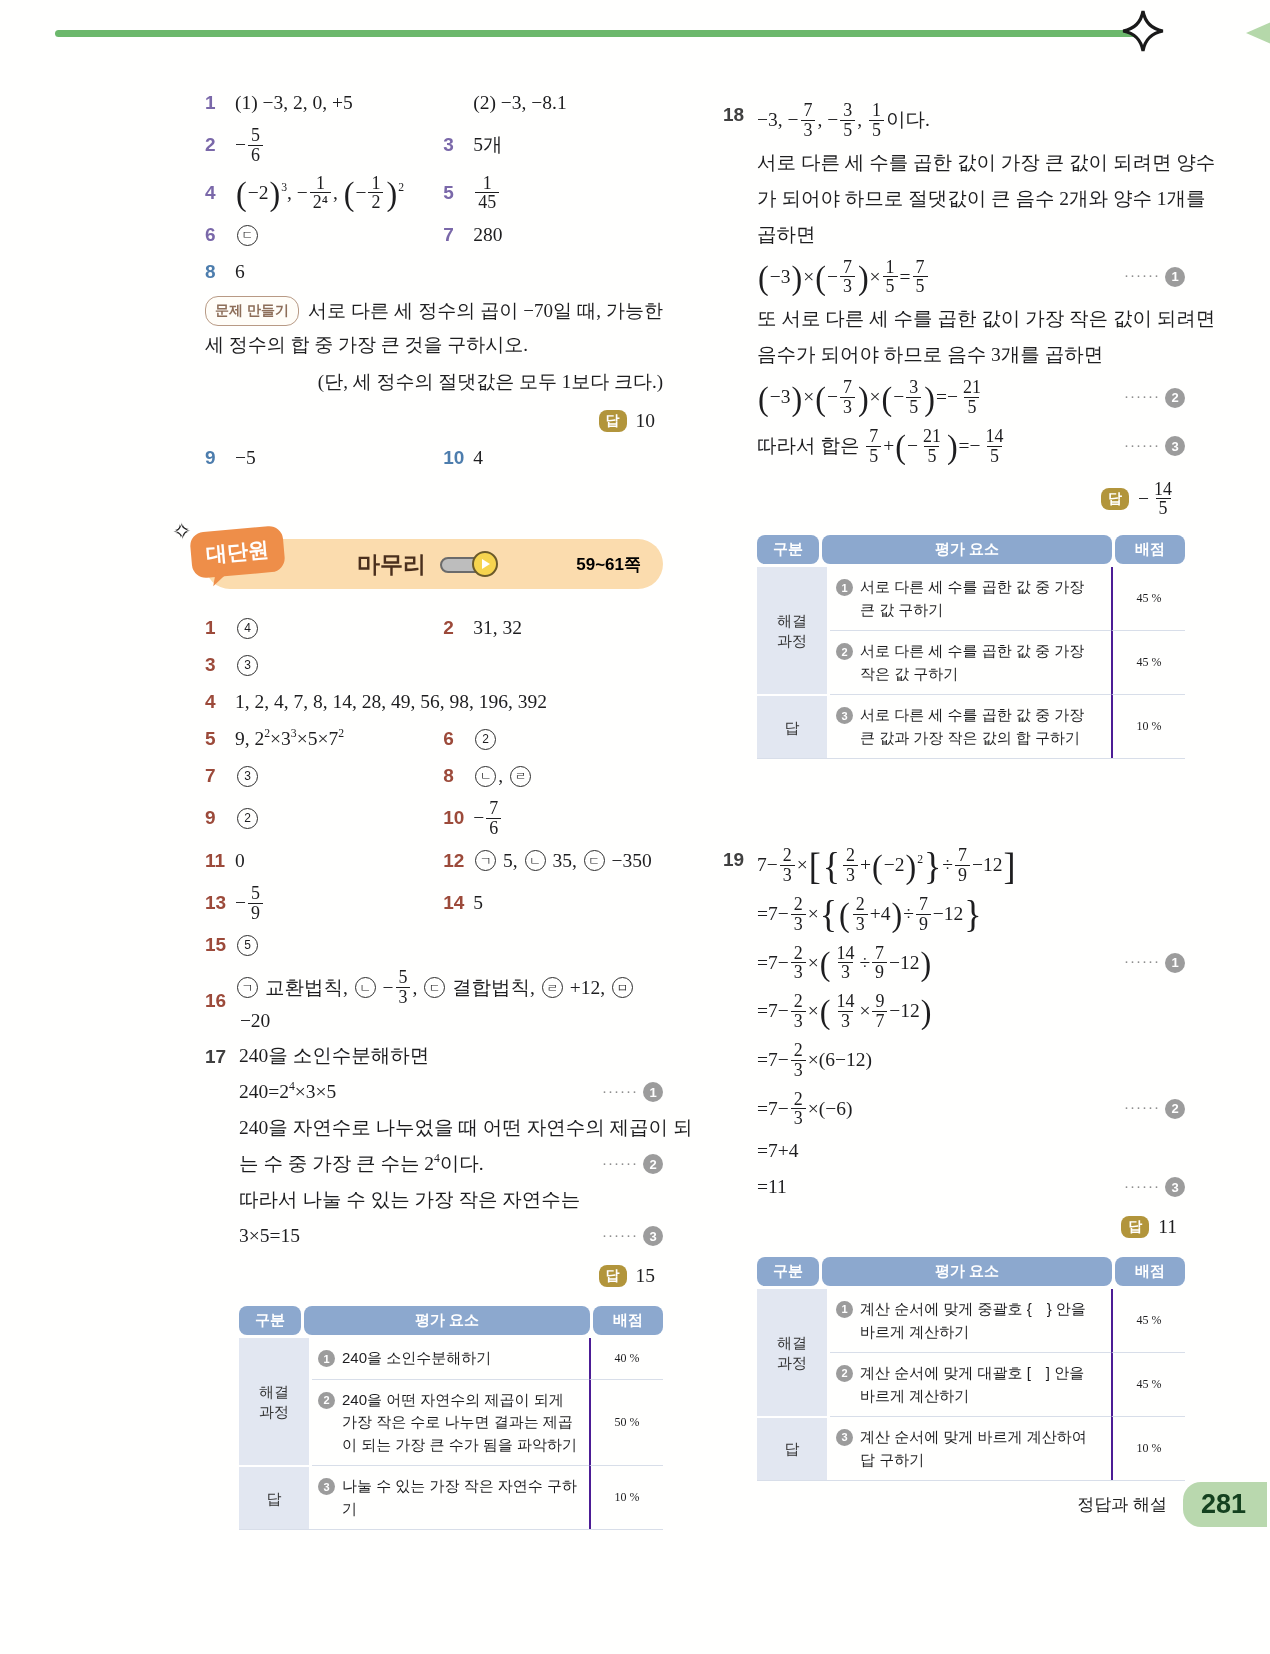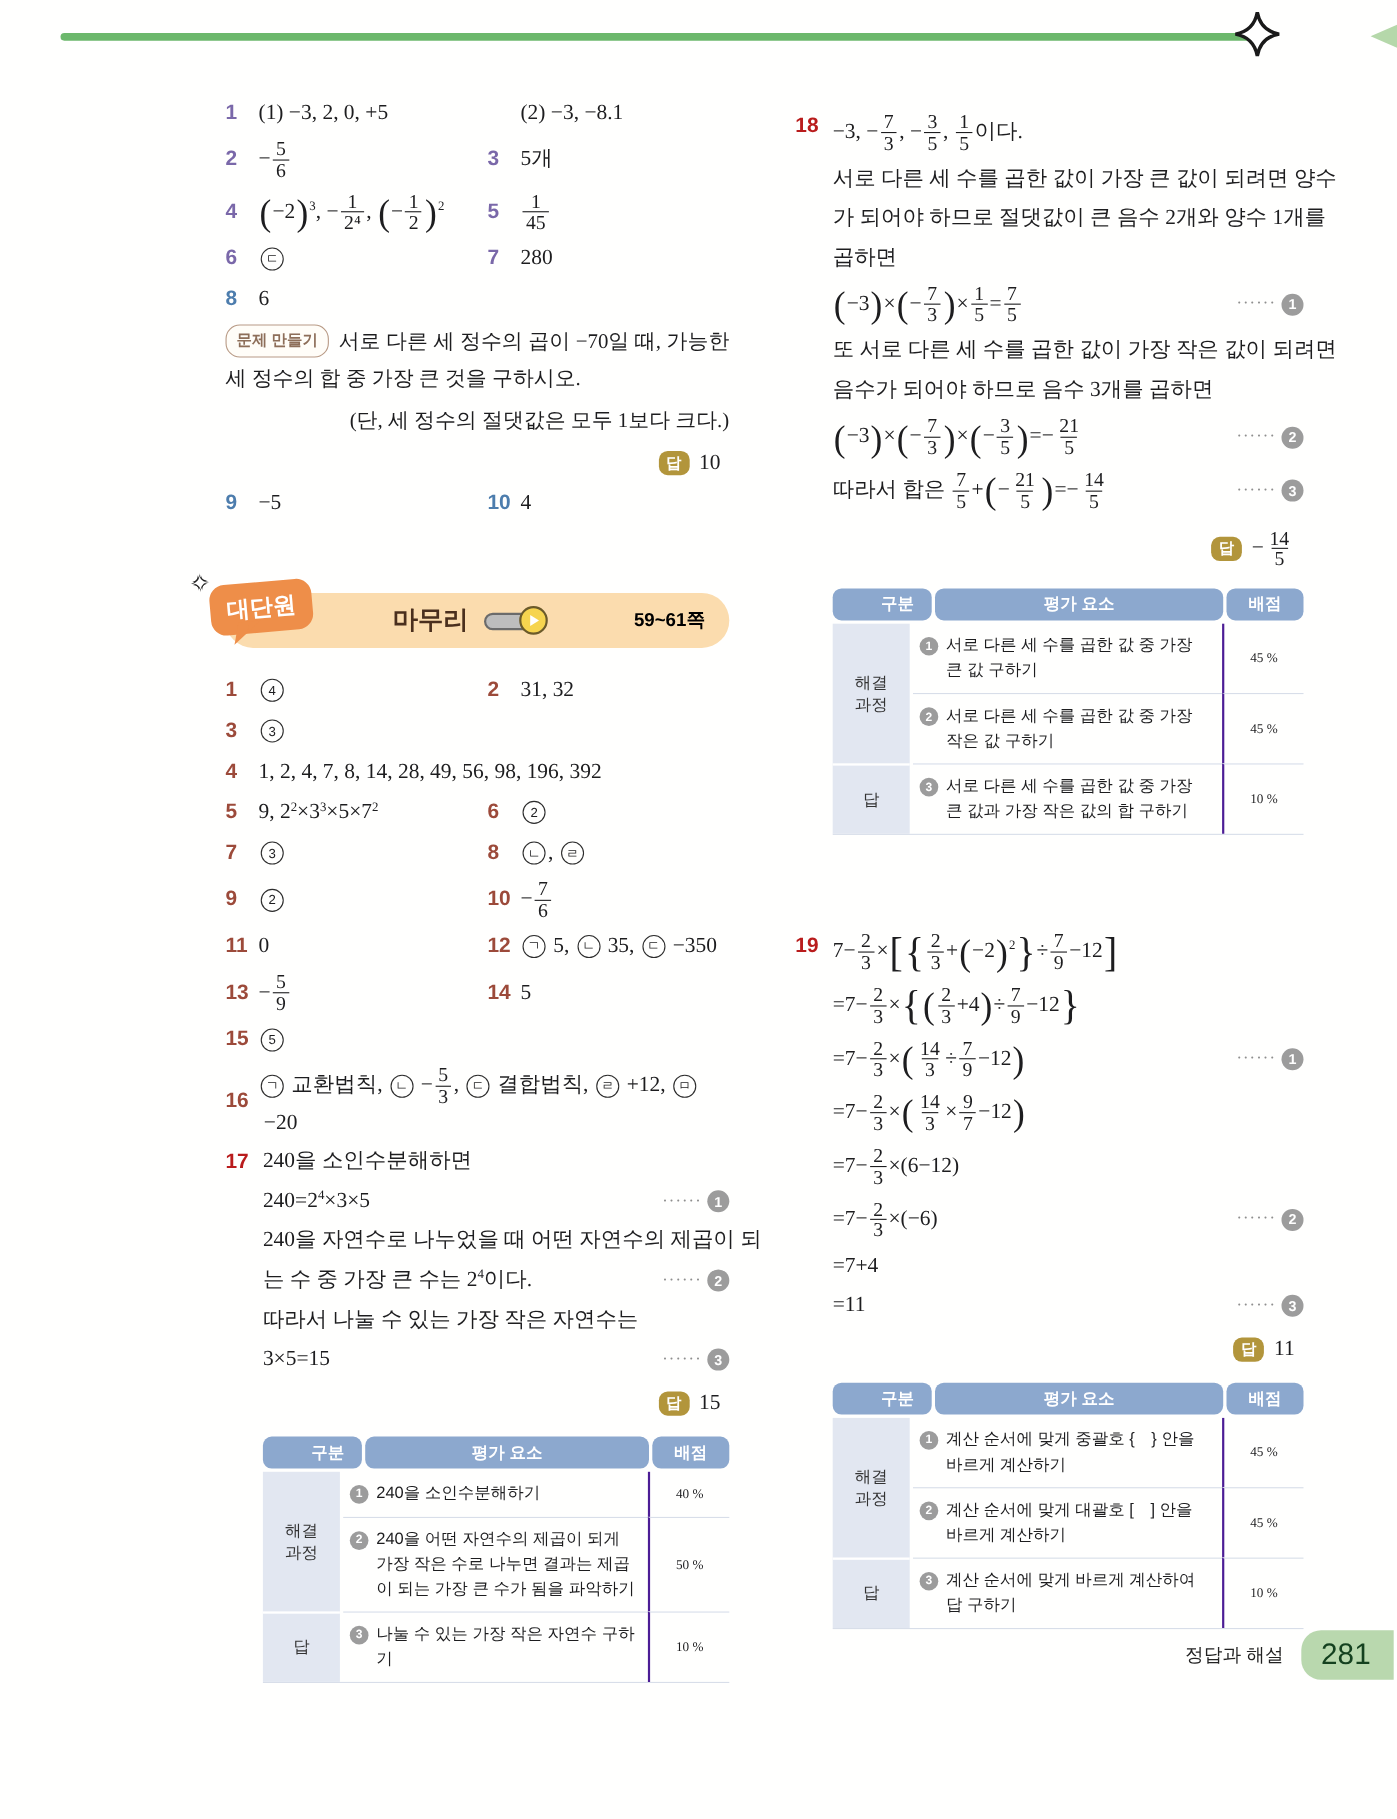--- a/index.html
+++ b/index.html
@@ -16,21 +16,21 @@
   .colL{position:absolute;left:205px;top:88px;width:458px;}
   .colR{position:absolute;left:723px;top:92px;width:462px;}
 
   
   .arow{display:flex;align-items:center;margin-bottom:7px;min-height:30px;}
   .acell{display:flex;align-items:center;width:52%;}
   .acell:nth-child(2){width:48%;}
   .acell.full{width:100%;}
   .pn{font-family:"Liberation Sans","DejaVu Sans",sans-serif;font-weight:bold;font-size:19px;
       width:30px;flex:0 0 30px;display:inline-block;}
-  .pn.purple{color:#7a68a9}.pn.blue{color:#4d7dad}.pn.brown{color:#9c4a3a}.pn.teal{color:#b91c1c}
+  .pn.purple{color:#7a68a9}.pn.blue{color:#4d7dad}.pn.brown{color:#9c4a3a}.pn.teal{color:#404040}
 
   
   .m{display:inline-flex;align-items:center;flex-wrap:wrap;font-size:19.5px;line-height:1.35;}
   .mt{white-space:pre;}
   sup.ms{font-size:0.6em;line-height:0;position:relative;top:-0.45em;}
   .frac{display:inline-flex;flex-direction:column;align-items:center;vertical-align:middle;
         margin:1px 2px;font-size:0.92em;line-height:1.05;}
   .frac .num{padding:0 3px;}
   .frac .den{border-top:1.4px solid currentColor;padding:0 3px;}
   .bp{font-size:1.65em;font-weight:300;line-height:1;margin:0 1px;transform:scaleY(1.05);}
@@ -83,39 +83,39 @@
   
   .item{position:relative;padding-left:34px;}
   .item>.pn{position:absolute;left:0;top:4px;}
   .item.gap{margin-top:86px;}
 
   
   .tbl{font-family:"Liberation Sans","DejaVu Sans",sans-serif;margin-top:16px;border-bottom:1px solid #d8dee9;}
   .thead{display:flex;gap:3px;margin-bottom:3px;}
   .th{background:#8ca8ce;color:#fff;font-weight:bold;font-size:15px;text-align:center;
       padding:5px 0;border-radius:8px;}
-  .th0{width:62px;flex:0 0 62px;padding-left:28px;}
+  .th0{width:62px;flex:0 0 62px;}
   .th1{flex:1;}
   .th2{width:70px;flex:0 0 70px;}
   .tgroup{display:flex;gap:3px;}
   .tgroup.gsep .tlabel{border-top:2px solid #fff;}
   .tlabel{width:62px;flex:0 0 62px;background:#e2e7f1;color:#333;display:flex;align-items:center;
           justify-content:center;text-align:right;font-size:15px;padding:6px 4px;white-space:pre-line;line-height:1.3;}
   .trows{flex:1;display:flex;flex-direction:column;}
   .trow{display:flex;}
   .trow.rsep .tpe,.trow.rsep .tscore,.tgroup.gsep .trow:first-child .tpe,.tgroup.gsep .trow:first-child .tscore{border-top:1px solid #d8dee9;}
   .tpe{flex:1;display:flex;gap:7px;padding:9px 9px 9px 6px;font-size:15px;line-height:1.5;align-items:flex-start;}
   .tpe .stepc{width:17px;height:17px;flex:0 0 17px;font-size:11px;margin-top:3px;}
   .tscore{width:72px;flex:0 0 72px;display:flex;align-items:center;justify-content:center;
           font-family:"Liberation Serif","DejaVu Serif",serif;font-size:12px;border-left:2px solid #4c1d95;}
 
   
   .footer{position:absolute;right:3px;top:1482px;display:flex;align-items:center;gap:16px;}
   .flabel{font-family:"Liberation Sans","DejaVu Sans",sans-serif;font-size:17px;color:#222;}
-  .fpage{background:#b9d8ae;color:#14411f;font-weight:normal;font-size:27px;
+  .fpage{background:#b9d8ae;color:#14411f;font-weight:bold;font-size:27px;
          font-family:"Liberation Sans","DejaVu Sans",sans-serif;padding:7px 8px 7px 18px;
          border-radius:18px 0 0 18px;min-width:58px;}
 </style>
 </head>
 <body>
 
 <div class="page">
 
   <div class="topline"></div>
   <span class="topstar">

